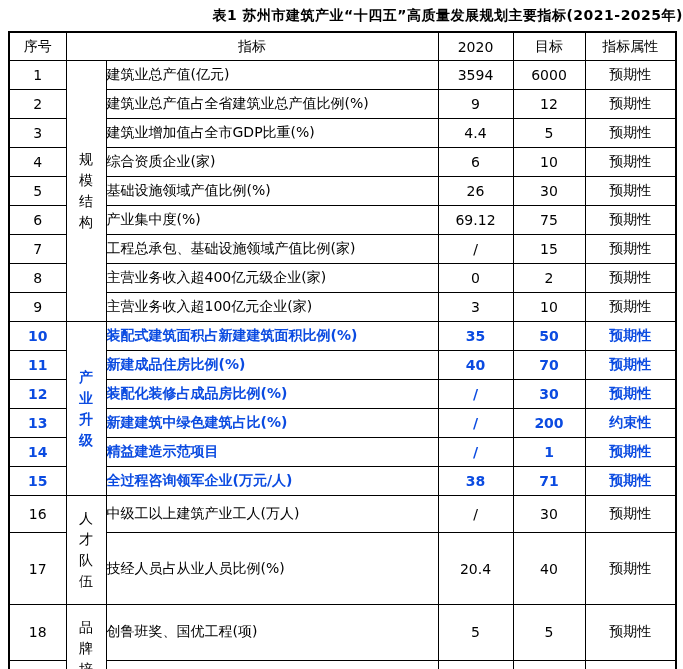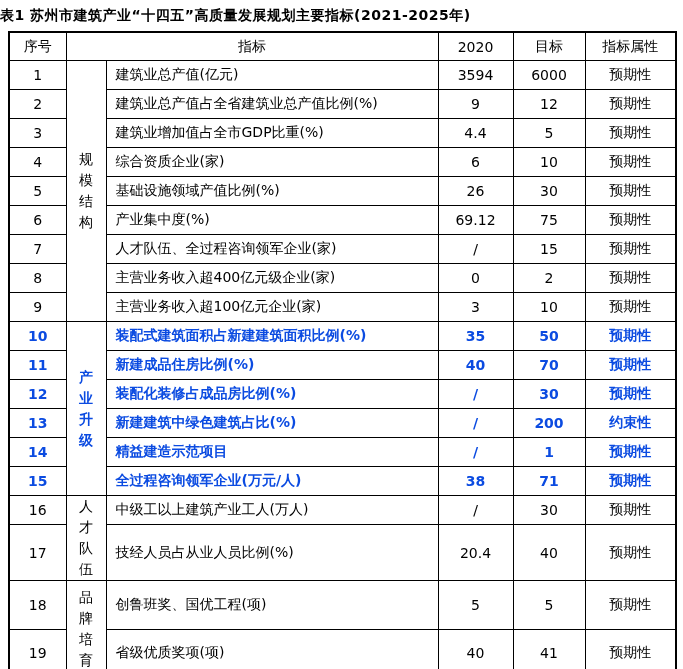--- a/index.html
+++ b/index.html
@@ -6,21 +6,21 @@
     margin: 0;
     padding: 0;
     background: #ffffff;
     width: 683px;
     height: 669px;
     overflow: hidden;
     font-family: "DejaVu Sans", "Liberation Sans", sans-serif;
     color: #000000;
   }
   .title {
-    text-align: left;
+    text-align: right;
     font-weight: bold;
     font-size: 14px;
     padding: 7px 0 6px 0;
     letter-spacing: 0.5px;
   }
   table.main {
     border-collapse: collapse;
     table-layout: fixed;
     margin-left: 8px;
     width: 667px;
@@ -35,28 +35,27 @@
     vertical-align: middle;
     overflow: hidden;
     font-weight: normal;
   }
   thead th {
     font-weight: normal;
     height: 27px;
   }
   td.ind {
     text-align: left;
-    padding-left: 9px;
   }
   tr.hl td {
     color: #0b4be1;
     font-weight: bold;
   }
   td.group-cell {
-    padding: 0;
+    padding: 12px;
   }
   td.group-cell.group-hl {
     color: #0b4be1;
     font-weight: bold;
   }
   .vtext {
     display: inline-block;
     width: 1em;
     word-break: break-all;
     line-height: 1.5;
@@ -128,21 +127,21 @@
       </tr>
       <tr>
         <td>6</td>
         <td class="ind">产业集中度(%)</td>
         <td>69.12</td>
         <td>75</td>
         <td>预期性</td>
       </tr>
       <tr>
         <td>7</td>
-        <td class="ind">人才队伍、全过程咨询领军企业(家)</td>
+        <td class="ind">工程总承包、基础设施领域产值比例(家)</td>
         <td>/</td>
         <td>15</td>
         <td>预期性</td>
       </tr>
       <tr>
         <td>8</td>
         <td class="ind">主营业务收入超400亿元级企业(家)</td>
         <td>0</td>
         <td>2</td>
         <td>预期性</td>

